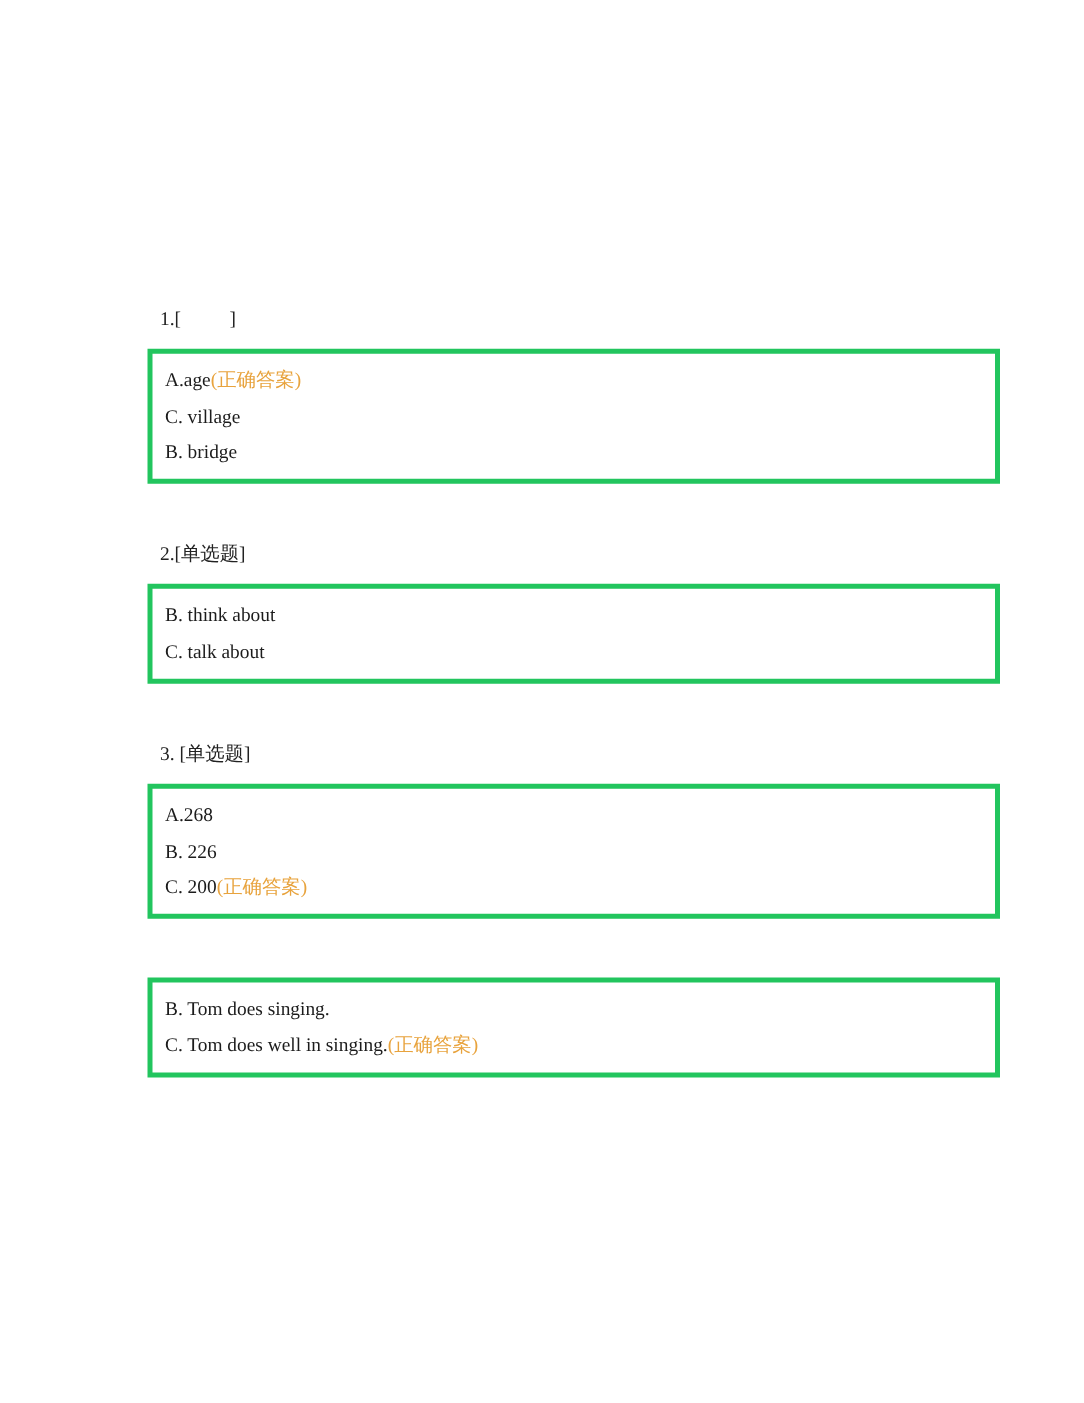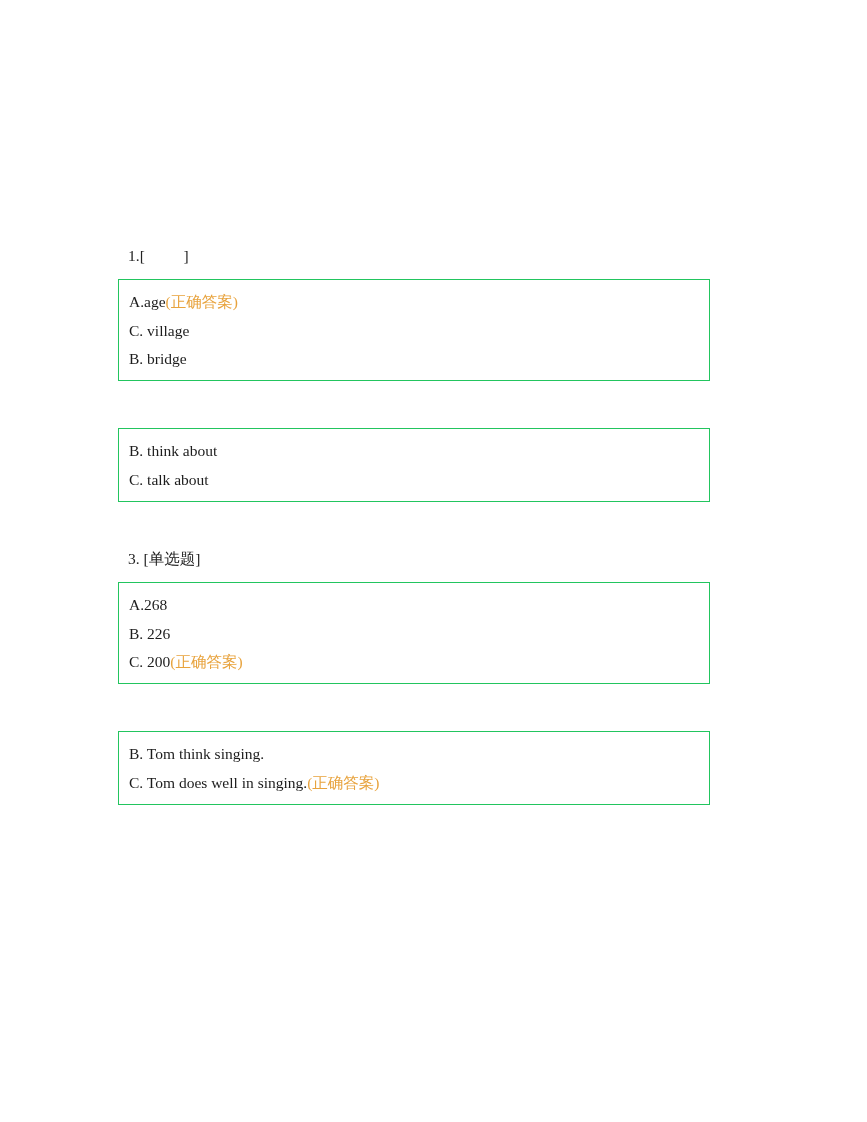--- a/index.html
+++ b/index.html
@@ -51,24 +51,24 @@
     color: #222222;
   }
 
   .q-required {
     color: #e8393c;
     font-size: 15px;
     padding-left: 1px;
   }
 
   .options-box {
-    border: 1px solid #22c55e;
+    border: 4px solid #22c55e;
     background: #ffffff;
     box-sizing: border-box;
-    width: 592px;
+    width: 682px;
     padding: 10px 0 12px 0;
   }
 
   .option-row {
     font-size: 15.5px;
     line-height: 1.25;
     color: #1c1c1c;
     padding: 0 10px;
     margin: 8px 0 9px 0;
     white-space: pre;
@@ -98,36 +98,37 @@
       <div class="question-block">
         <div class="q-header"><span class="q-index">1.</span><span class="q-type">[          ]</span></div>
         <div class="options-box">
           <div class="option-row"><span>A.age</span><span class="answer-tag">(正确答案)</span></div>
           <div class="option-row"><span>C. village</span></div>
           <div class="option-row"><span>B. bridge</span></div>
         </div>
         <div class="gap-after-box"></div>
       </div>
       <div class="question-block">
+        <div class="q-header"><span class="q-index">2.</span><span class="q-type">[单选题]</span></div>
         <div class="options-box">
           <div class="option-row"><span>B. think about</span></div>
           <div class="option-row"><span>C. talk about</span></div>
         </div>
         <div class="gap-after-box"></div>
       </div>
       <div class="question-block">
         <div class="q-header"><span class="q-index">3.</span><span class="q-type"> [单选题]</span></div>
         <div class="options-box">
           <div class="option-row"><span>A.268</span></div>
           <div class="option-row"><span>B. 226</span></div>
           <div class="option-row"><span>C. 200</span><span class="answer-tag">(正确答案)</span></div>
         </div>
         <div class="gap-after-box"></div>
       </div>
       <div class="question-block">
         <div class="options-box">
-          <div class="option-row"><span>B. Tom think singing.</span></div>
+          <div class="option-row"><span>B. Tom does singing.</span></div>
           <div class="option-row"><span>C. Tom does well in singing.</span><span class="answer-tag">(正确答案)</span></div>
         </div>
         <div class="gap-after-box"></div>
       </div>
     </div>
 </div>
 
 </body></html>

